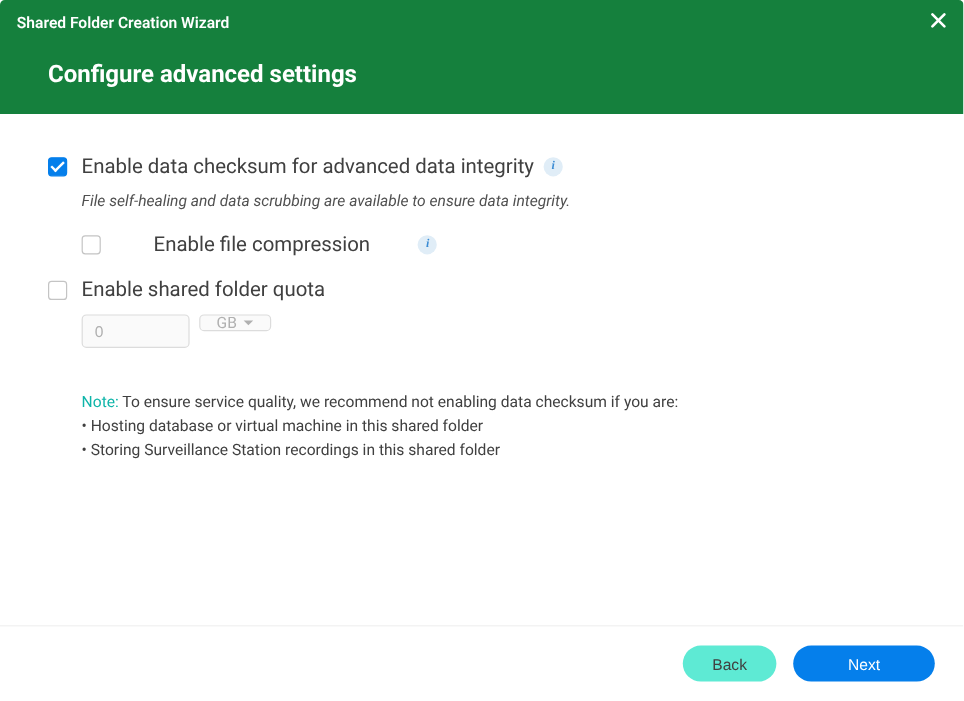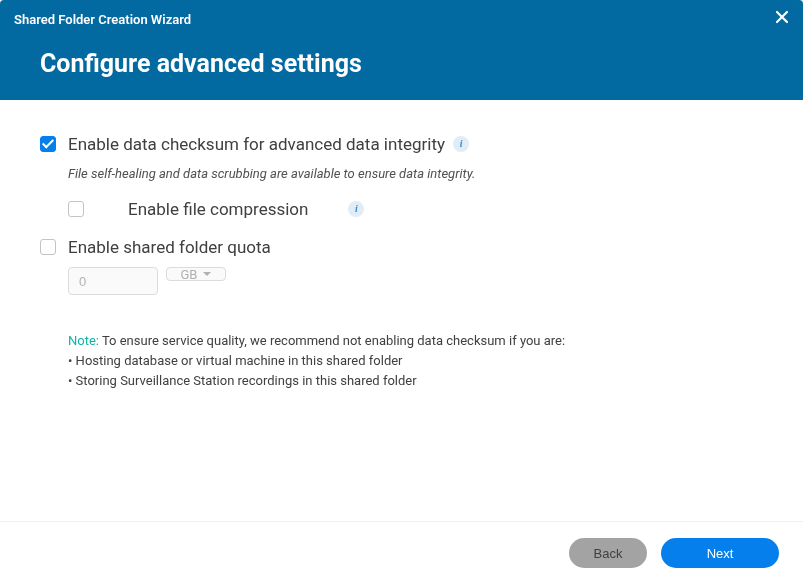--- a/index.html
+++ b/index.html
@@ -17,33 +17,33 @@
     .wizard {
       width: 100%;
       height: 100%;
       display: flex;
       flex-direction: column;
       background: #fff;
       border-radius: 4px;
       overflow: hidden;
     }
     .header {
-      background: #0369a1;
+      background: #15803d;
       padding: 8px 14px 22px 14px;
       position: relative;
       color: #fff;
     }
     .window-title {
       font-size: 13px;
       font-weight: 600;
       padding: 4px 0 22px 0;
       color: #fff;
     }
     .page-title {
-      font-size: 25px;
+      font-size: 20px;
       font-weight: 700;
       color: #fff;
       padding-left: 26px;
     }
     .close-btn {
       position: absolute;
       top: 10px;
       right: 14px;
       cursor: pointer;
       color: #fff;
@@ -189,21 +189,21 @@
     .btn {
       min-width: 78px;
       height: 30px;
       border-radius: 15px;
       border: none;
       font-size: 13px;
       cursor: pointer;
       padding: 0 20px;
     }
     .btn-secondary {
-      background: #a3a3a3;
+      background: #5eead4;
       color: #404040;
     }
     .btn-primary {
       background: #057feb;
       color: #fff;
       min-width: 118px;
     }
   </style>
 </head>
 <body>

